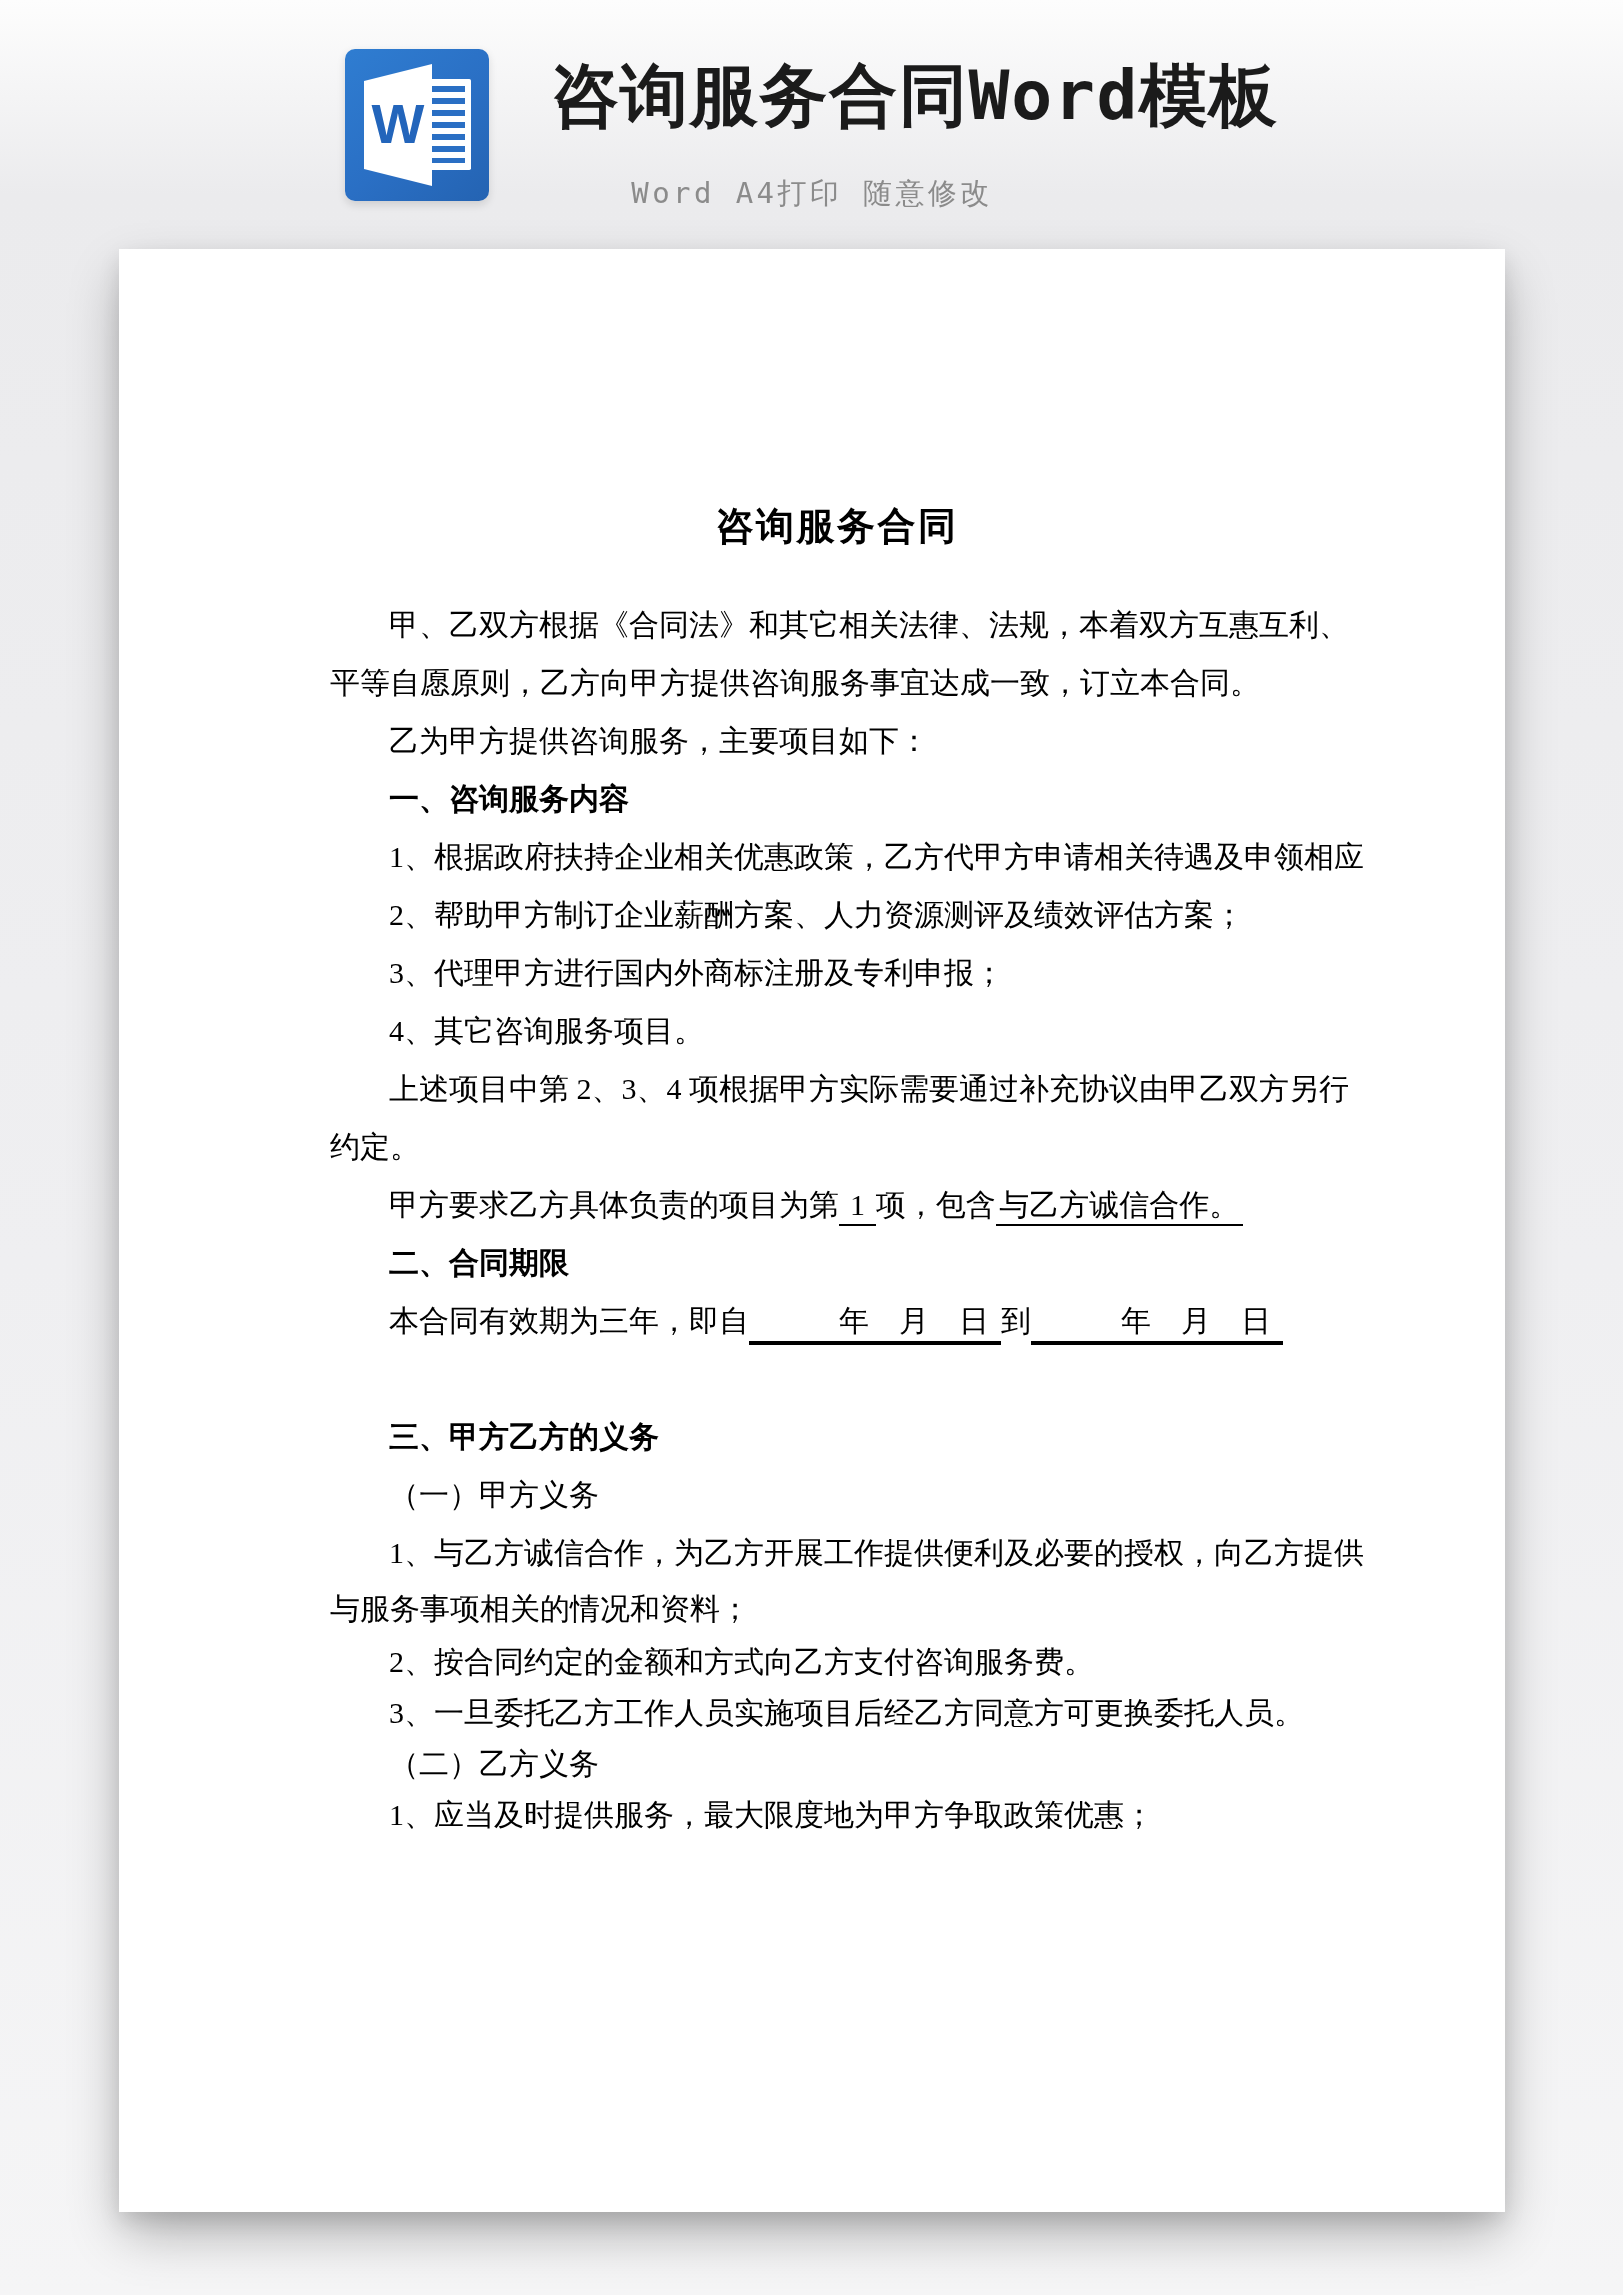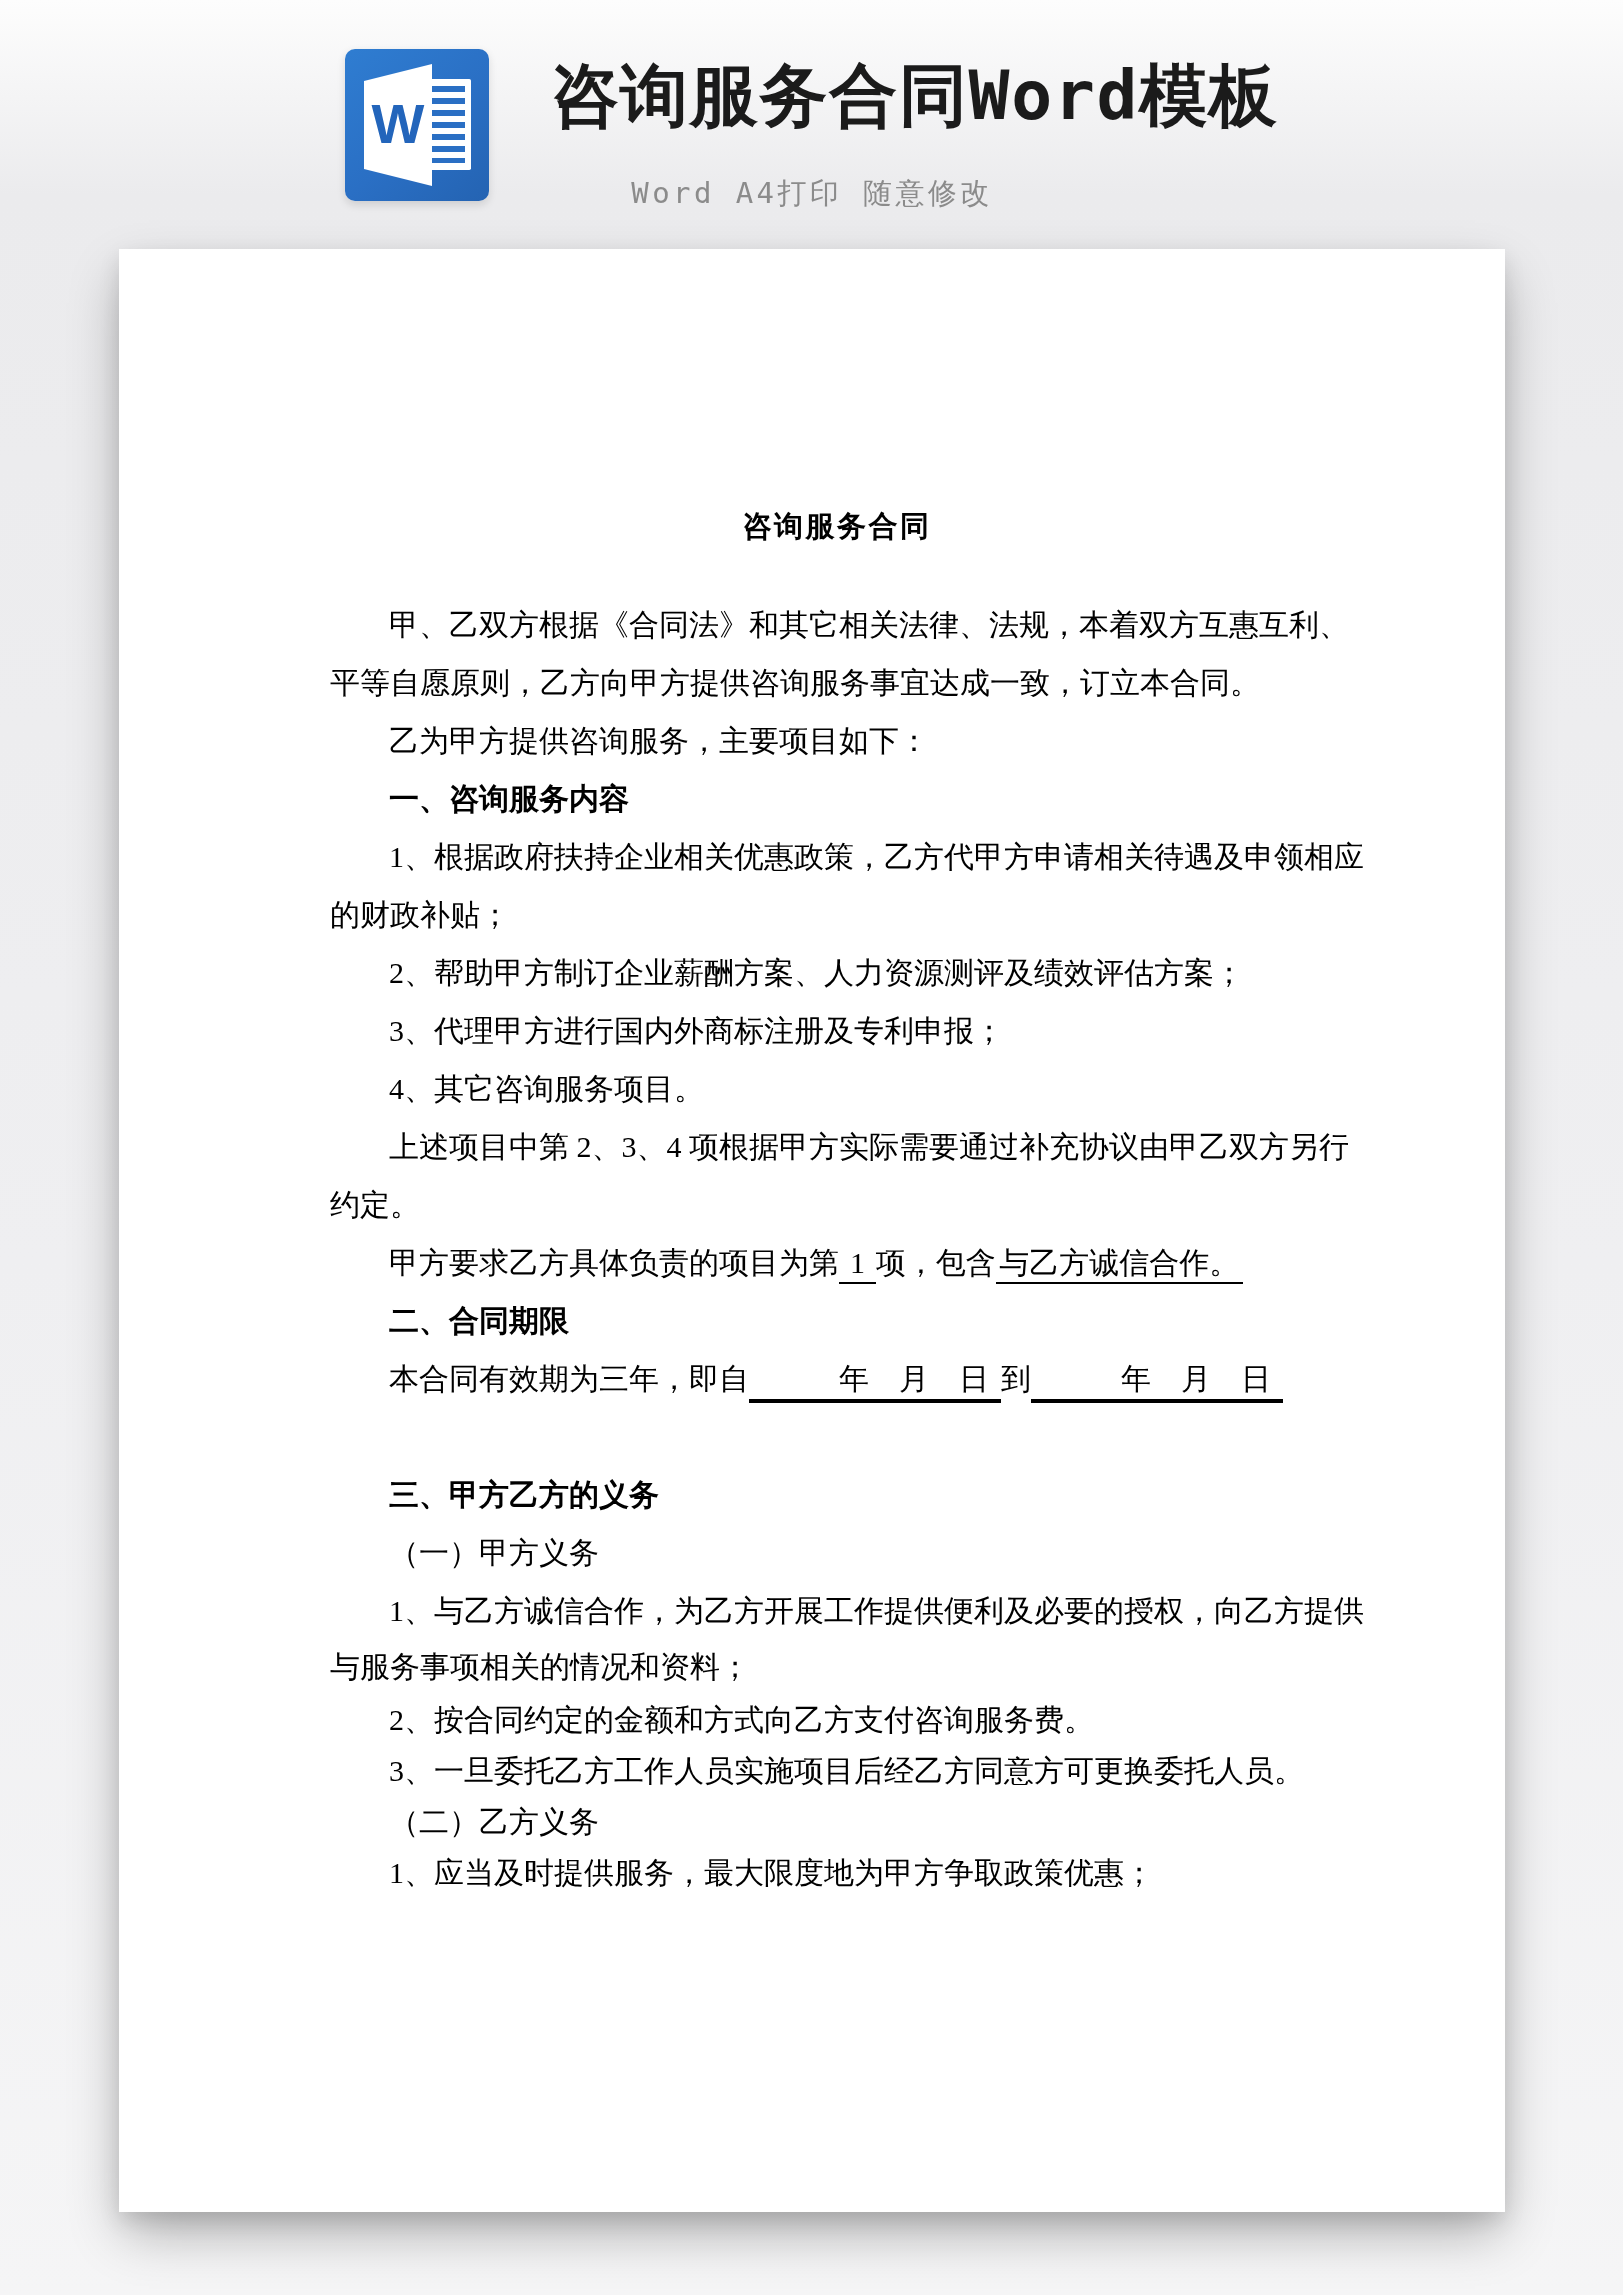--- a/index.html
+++ b/index.html
@@ -25,21 +25,21 @@
   .w-letter { color:#2365bb; font-family:"Liberation Sans","DejaVu Sans",sans-serif; font-weight:800; font-size:56px; transform:translateY(-1.7px); }
   .site-title { font-family:"DejaVu Sans Mono","Liberation Sans",sans-serif; font-weight:700;
     font-size:68px; line-height:56px; color:#1b1b1b; letter-spacing:1.7px; margin-top:18.6px; }
   .site-subtitle { position:absolute; top:174px; left:0; width:100%; text-align:center;
     font-family:"DejaVu Sans Mono","Liberation Sans",sans-serif;
     font-size:29px; color:#8b8b8b; letter-spacing:3.4px; }
   
   .page { width:1386px; height:1963px; margin:0 auto 84px; background:#ffffff; position:relative;
     box-shadow:0 24px 51px -5px rgba(0,0,0,.30), 0 8.5px 20px rgba(0,0,0,.10);
     padding:0 161px 0 211px; font-size:30px; }
-  .doc-title { padding-top:254px; font-size:29px; line-height:46px; font-weight:700;
+  .doc-title { padding-top:254px; font-size:38px; line-height:46px; font-weight:700;
     text-align:center; letter-spacing:2.5px; }
   .fields { margin-top:42px; }
   .field-line { line-height:65px; padding-left:30px; white-space:nowrap; }
   .blank { display:inline-block; width:535px; border-bottom:2.5px solid #000; height:34px; vertical-align:-6.8px; margin-left:5px; }
   .flow .line { line-height:58px; white-space:nowrap; }
   .flow .ind { padding-left:59px; }
   .flow .b { font-weight:700; }
   .u  { border-bottom:2.5px solid #000; padding:0 3.4px 3.4px 3.4px; }
   .u2 { border-bottom:4.2px solid #000; padding:0 12px 4px 0; }
 </style>
@@ -69,21 +69,20 @@
         <div class="line"><span>平等自愿原则，乙方向甲方提供咨询服务事宜达成一致，订立本合同。</span></div>
       </div>
       <div>
         <div class="line ind"><span>乙为甲方提供咨询服务，主要项目如下：</span></div>
       </div>
       <div>
         <div class="line ind b"><span>一、咨询服务内容</span></div>
       </div>
       <div>
         <div class="line ind"><span>1、根据政府扶持企业相关优惠政策，乙方代甲方申请相关待遇及申领相应</span></div>
-        <div class="line"><span>的财政补贴；</span></div>
       </div>
       <div>
         <div class="line ind"><span>2、帮助甲方制订企业薪酬方案、人力资源测评及绩效评估方案；</span></div>
       </div>
       <div>
         <div class="line ind"><span>3、代理甲方进行国内外商标注册及专利申报；</span></div>
       </div>
       <div>
         <div class="line ind"><span>4、其它咨询服务项目。</span></div>
       </div>

